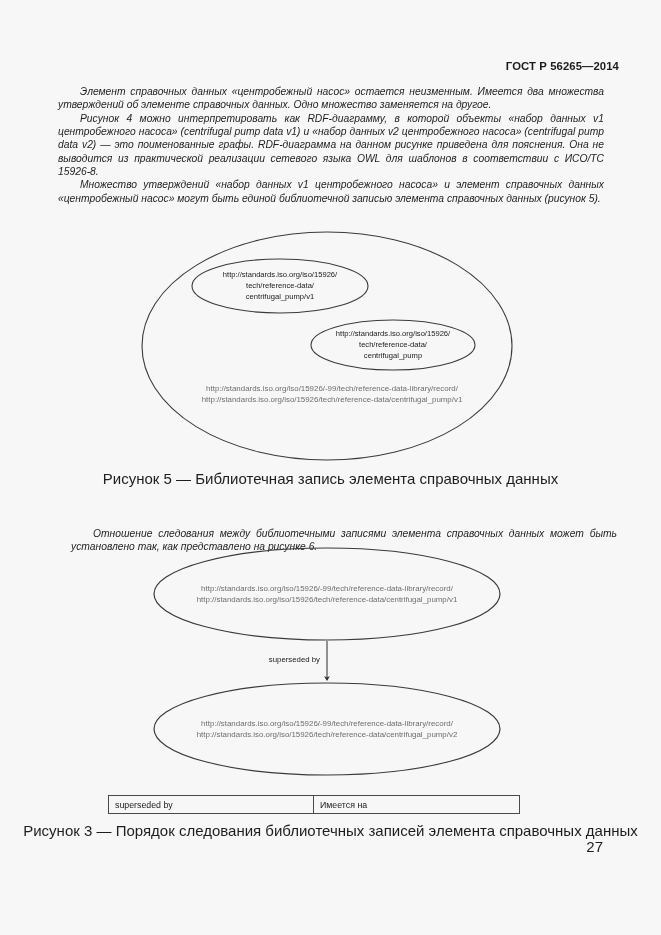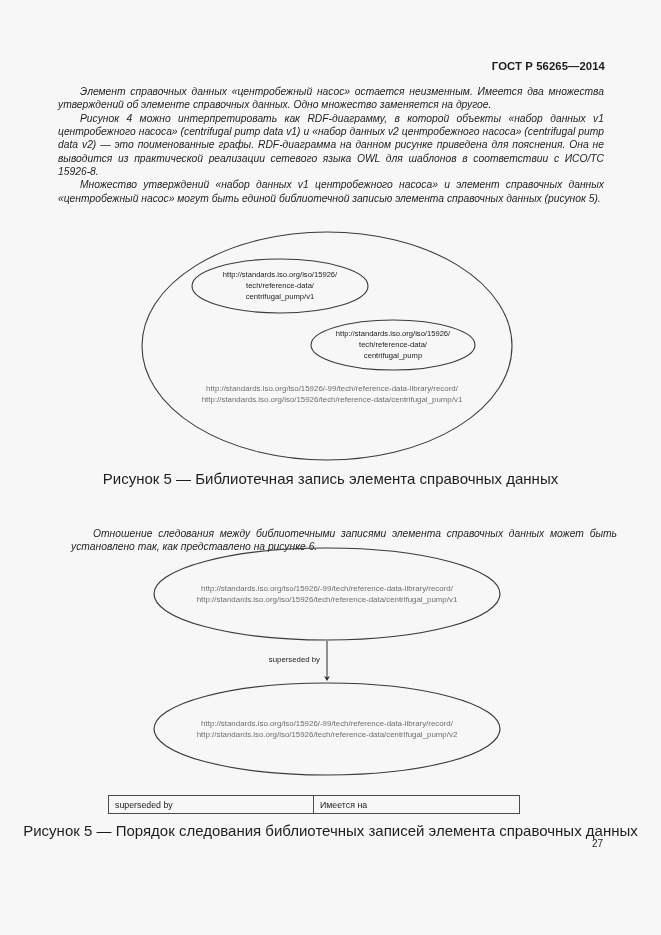--- a/index.html
+++ b/index.html
@@ -21,21 +21,21 @@
     position: absolute;
     left: 0; top: 0;
     width: 661px; height: 935px;
     background: #f7f7f7;
   }
 
   
   .header {
     position: absolute;
     top: 60px;
-    right: 56px;
+    right: 42px;
     font-size: 11.3px;
     font-weight: bold;
     color: #1c1c1c;
     letter-spacing: 0.1px;
     white-space: nowrap;
   }
 
   
   .body-text {
     position: absolute;
@@ -112,21 +112,21 @@
     vertical-align: middle;
   }
   .term-table td.col-en { width: 204px; }
   .term-table td.col-ru { width: 206px; }
 
   
   .page-number {
     position: absolute;
     right: 58px;
     top: 838px;
-    font-size: 10px;
+    font-size: 15px;
     color: #1e1e1e;
   }
 </style>
 </head>
 <body>
 
 <div class="page">
   <div class="sheet">
 
     <div class="header">ГОСТ Р 56265—2014</div>
@@ -188,18 +188,18 @@
 
     <table class="term-table">
       <tbody>
         <tr>
           <td class="col-en">superseded by</td>
           <td class="col-ru">Имеется на</td>
         </tr>
       </tbody>
     </table>
 
-    <div class="caption" id="caption-6">Рисунок 5 — Порядок следования библиотечных записей элемента справочных данных</div>
+    <div class="caption" id="caption-6">Рисунок 3 — Порядок следования библиотечных записей элемента справочных данных</div>
 
     <div class="page-number">27</div>
 
   </div>
 </div>
 
 </body></html>

